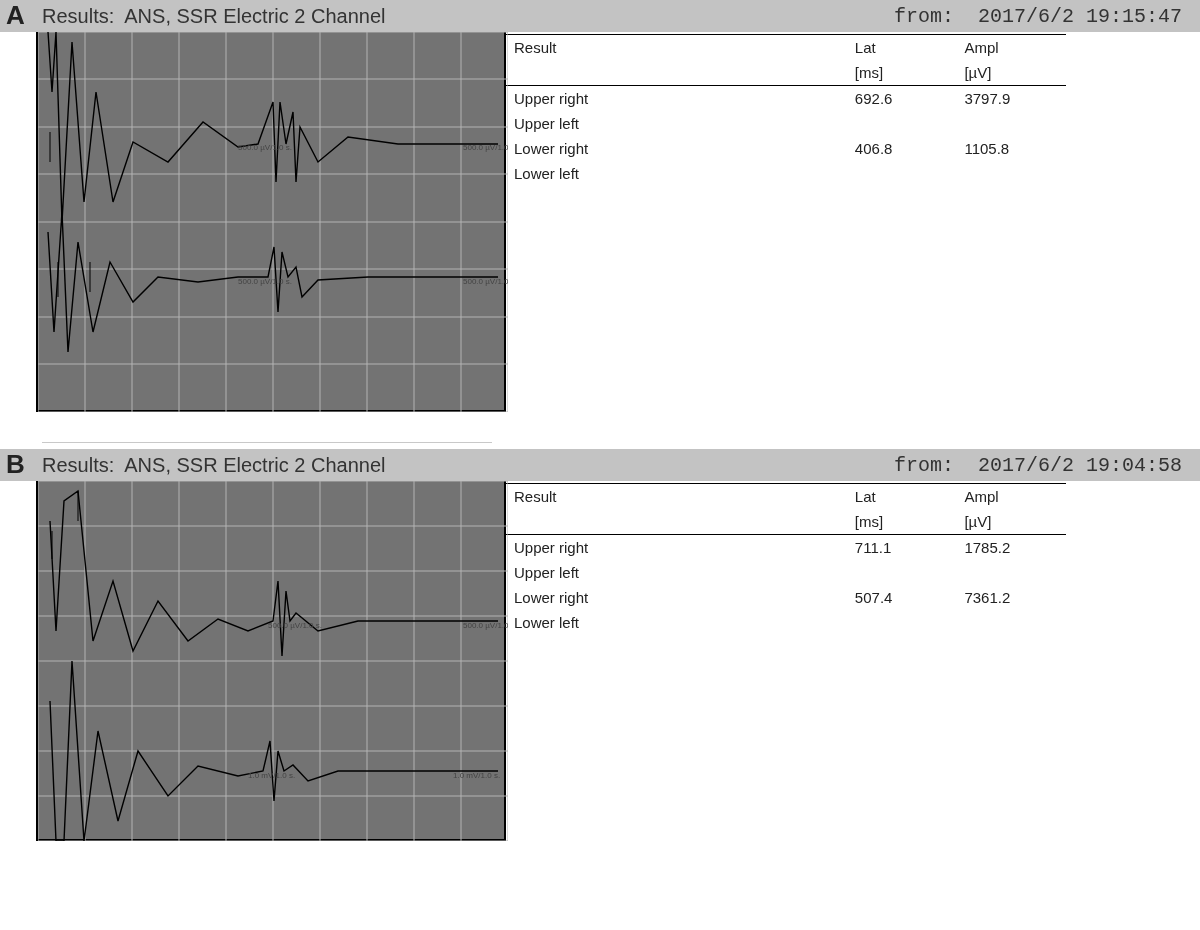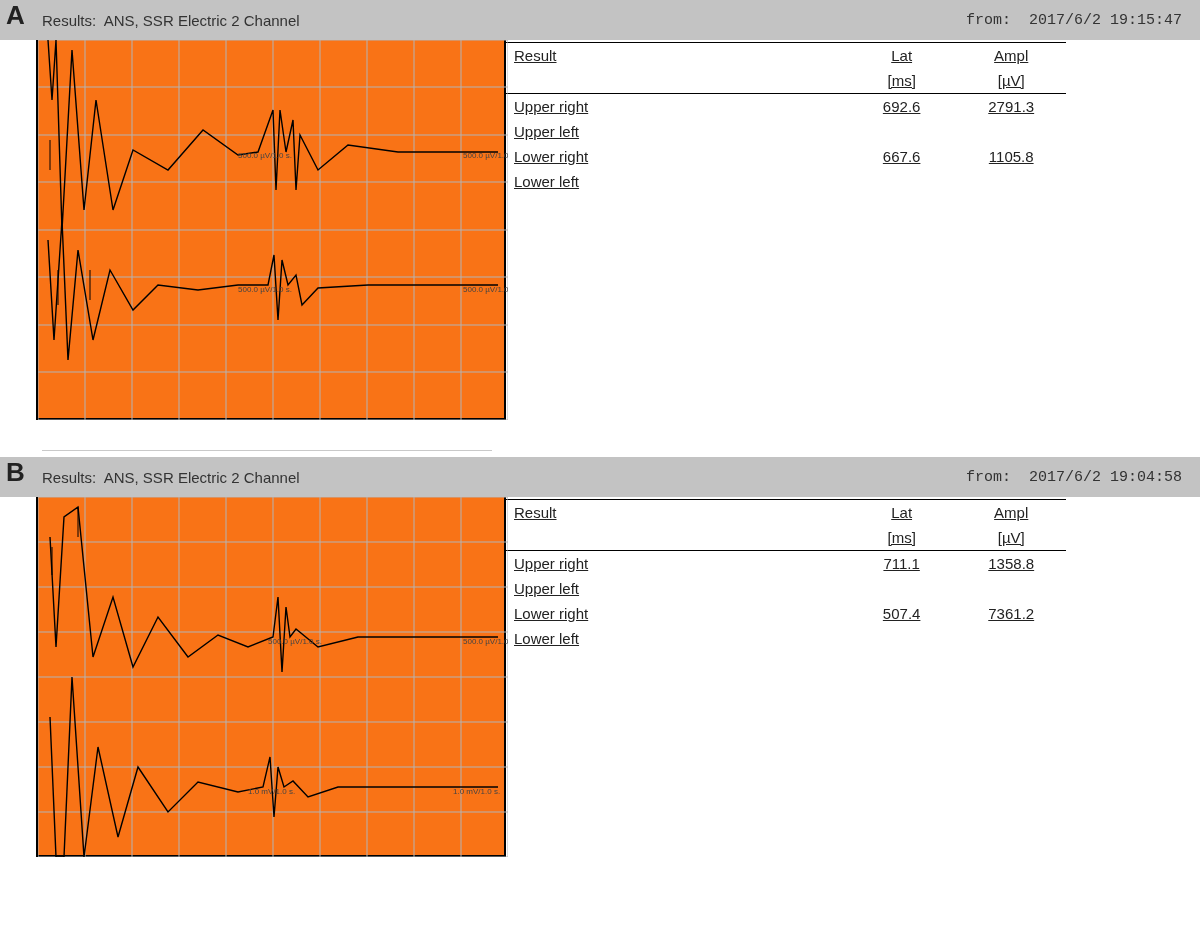--- a/index.html
+++ b/index.html
@@ -19,41 +19,41 @@
     position: absolute;
     left: 6px;
     top: 0;
     font-size: 26px;
     font-weight: 700;
     z-index: 3;
   }
   .header-bar {
     background: #c3c3c3;
     color: #333;
-    font-size: 15px;
-    height: 40px;
+    font-size: 20px;
+    height: 32px;
     display: flex;
     align-items: center;
     padding: 0 18px 0 42px;
     justify-content: space-between;
   }
   .header-left { white-space: pre; }
   .header-right { white-space: pre; font-family: Liberation Mono, monospace; }
   .content-row {
     display: flex;
     align-items: flex-start;
   }
   .chart-box {
     width: 470px;
     border-left: 2px solid #000;
     border-right: 2px solid #000;
     border-bottom: 2px solid #000;
     margin-left: 36px;
     position: relative;
-    background: #f97316;
+    background: #737373;
   }
   .panel-a .chart-box { height: 380px; }
   .panel-b .chart-box { height: 360px; }
   .grid line { stroke: #b4b4b4; stroke-width: 1; }
   .trace { fill: none; stroke: #000; stroke-width: 1.4; }
   .scale-label {
     font-family: Verdana, sans-serif;
     font-size: 8px;
     fill: #444;
   }
@@ -64,23 +64,22 @@
   }
   table {
     border-collapse: collapse;
     width: 560px;
     font-size: 15px;
   }
   th, td {
     text-align: left;
     padding: 4px 8px;
     font-weight: 400;
-    text-decoration: underline;
-  }
-  th.num, td.num { text-align: center; width: 90px; }
+  }
+  th.num, td.num { text-align: left; width: 90px; }
   thead tr.top th { border-top: 1.5px solid #000; }
   thead tr.units th { border-bottom: 1.5px solid #000; margin-top: 38px; }
   td.name { width: 280px; }
   .hrline {
     width: 450px;
     height: 1px;
     background: #777;
     margin: 18px 0 6px 42px;
     opacity: .4;
   }
@@ -154,30 +153,30 @@
           <tr class="units">
             <th></th>
             <th class="num">[ms]</th>
             <th class="num">[µV]</th>
           </tr>
         </thead>
         <tbody>
           <tr>
             <td class="name">Upper right</td>
             <td class="num">692.6</td>
-            <td class="num">2791.3</td>
+            <td class="num">3797.9</td>
           </tr>
           <tr>
             <td class="name">Upper left</td>
             <td class="num"></td>
             <td class="num"></td>
           </tr>
           <tr>
             <td class="name">Lower right</td>
-            <td class="num">667.6</td>
+            <td class="num">406.8</td>
             <td class="num">1105.8</td>
           </tr>
           <tr>
             <td class="name">Lower left</td>
             <td class="num"></td>
             <td class="num"></td>
           </tr>
         </tbody>
       </table>
     </div>
@@ -248,21 +247,21 @@
           <tr class="units">
             <th></th>
             <th class="num">[ms]</th>
             <th class="num">[µV]</th>
           </tr>
         </thead>
         <tbody>
           <tr>
             <td class="name">Upper right</td>
             <td class="num">711.1</td>
-            <td class="num">1358.8</td>
+            <td class="num">1785.2</td>
           </tr>
           <tr>
             <td class="name">Upper left</td>
             <td class="num"></td>
             <td class="num"></td>
           </tr>
           <tr>
             <td class="name">Lower right</td>
             <td class="num">507.4</td>
             <td class="num">7361.2</td>

